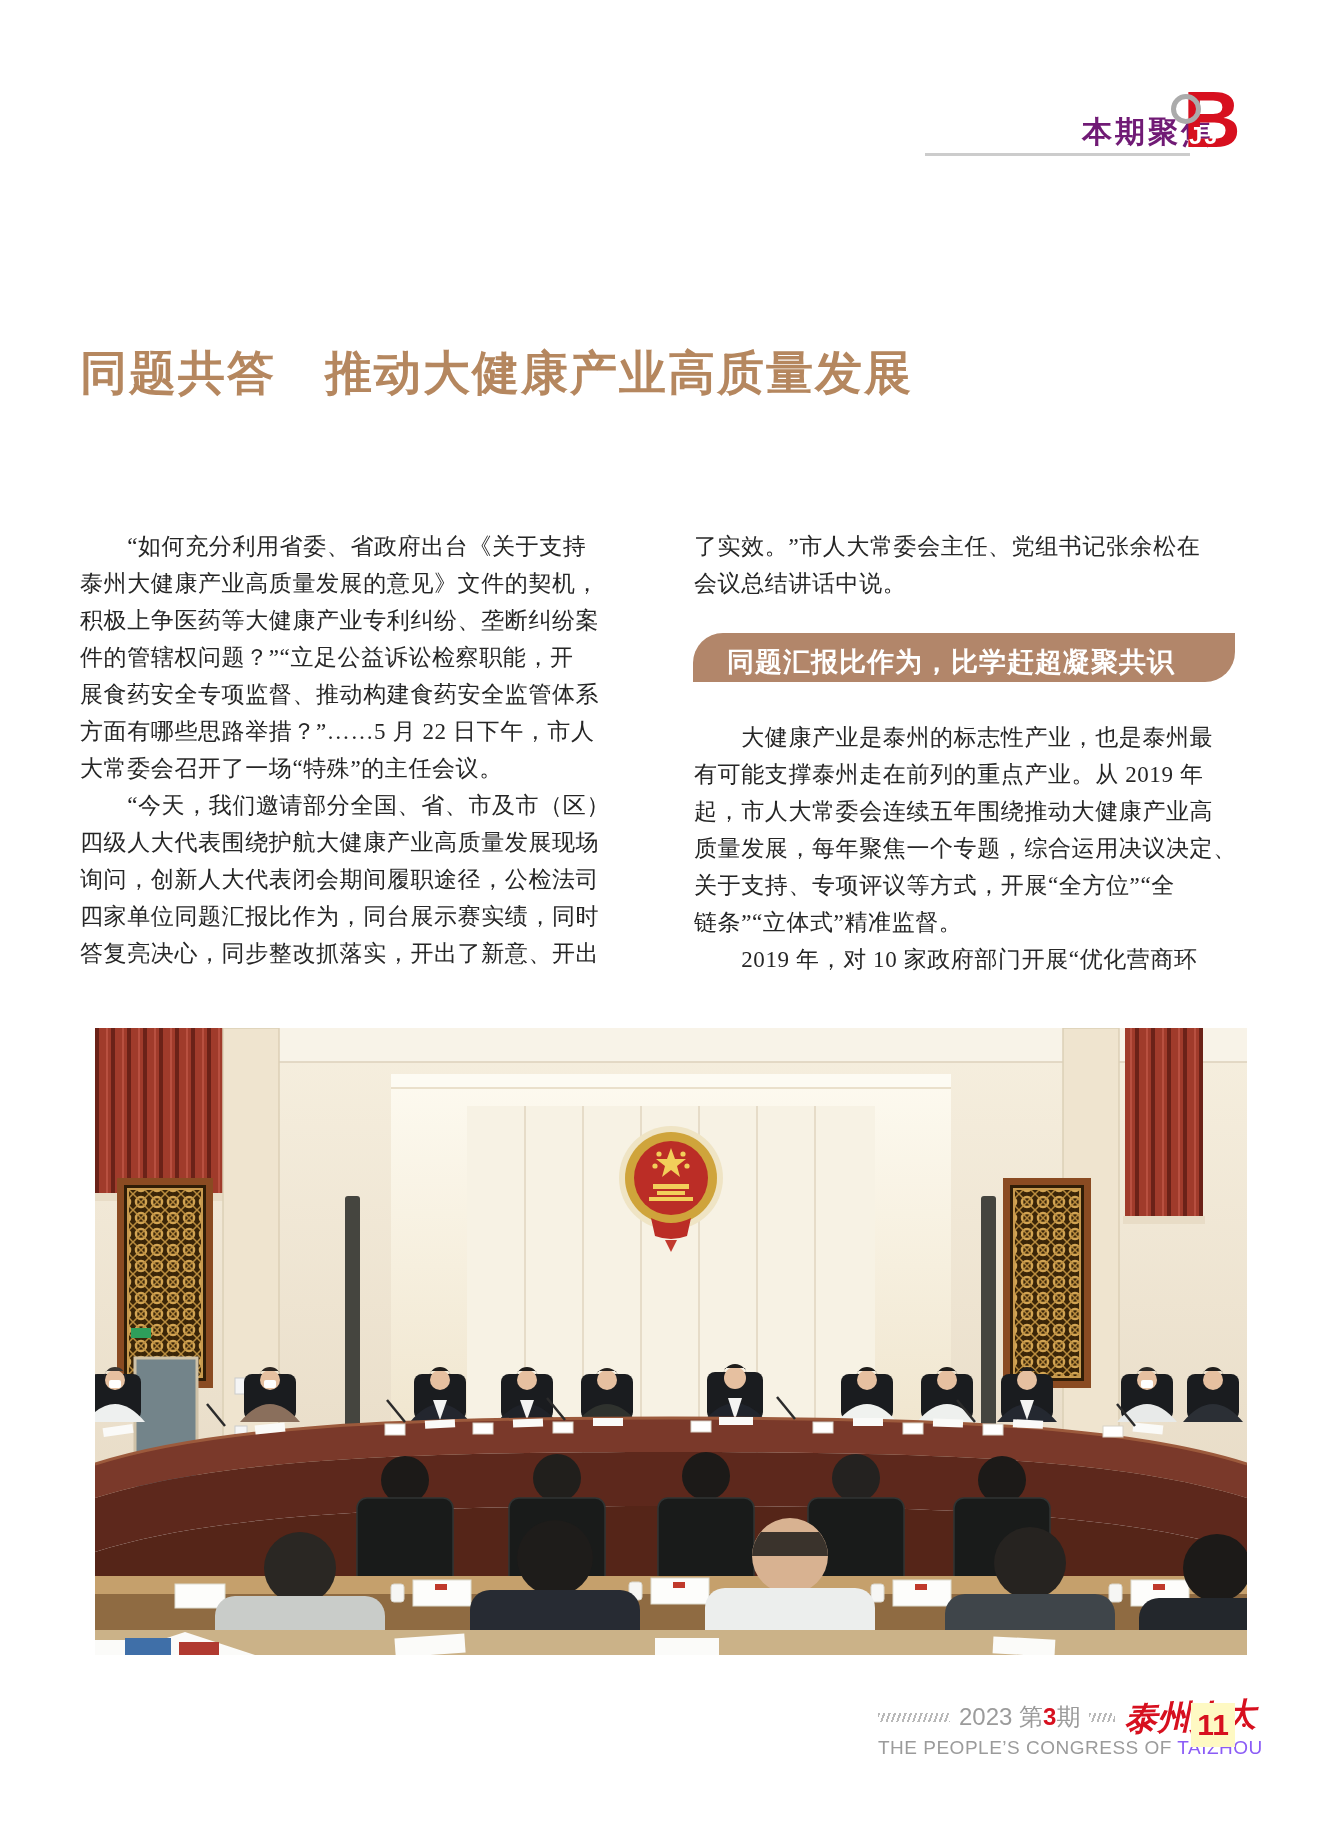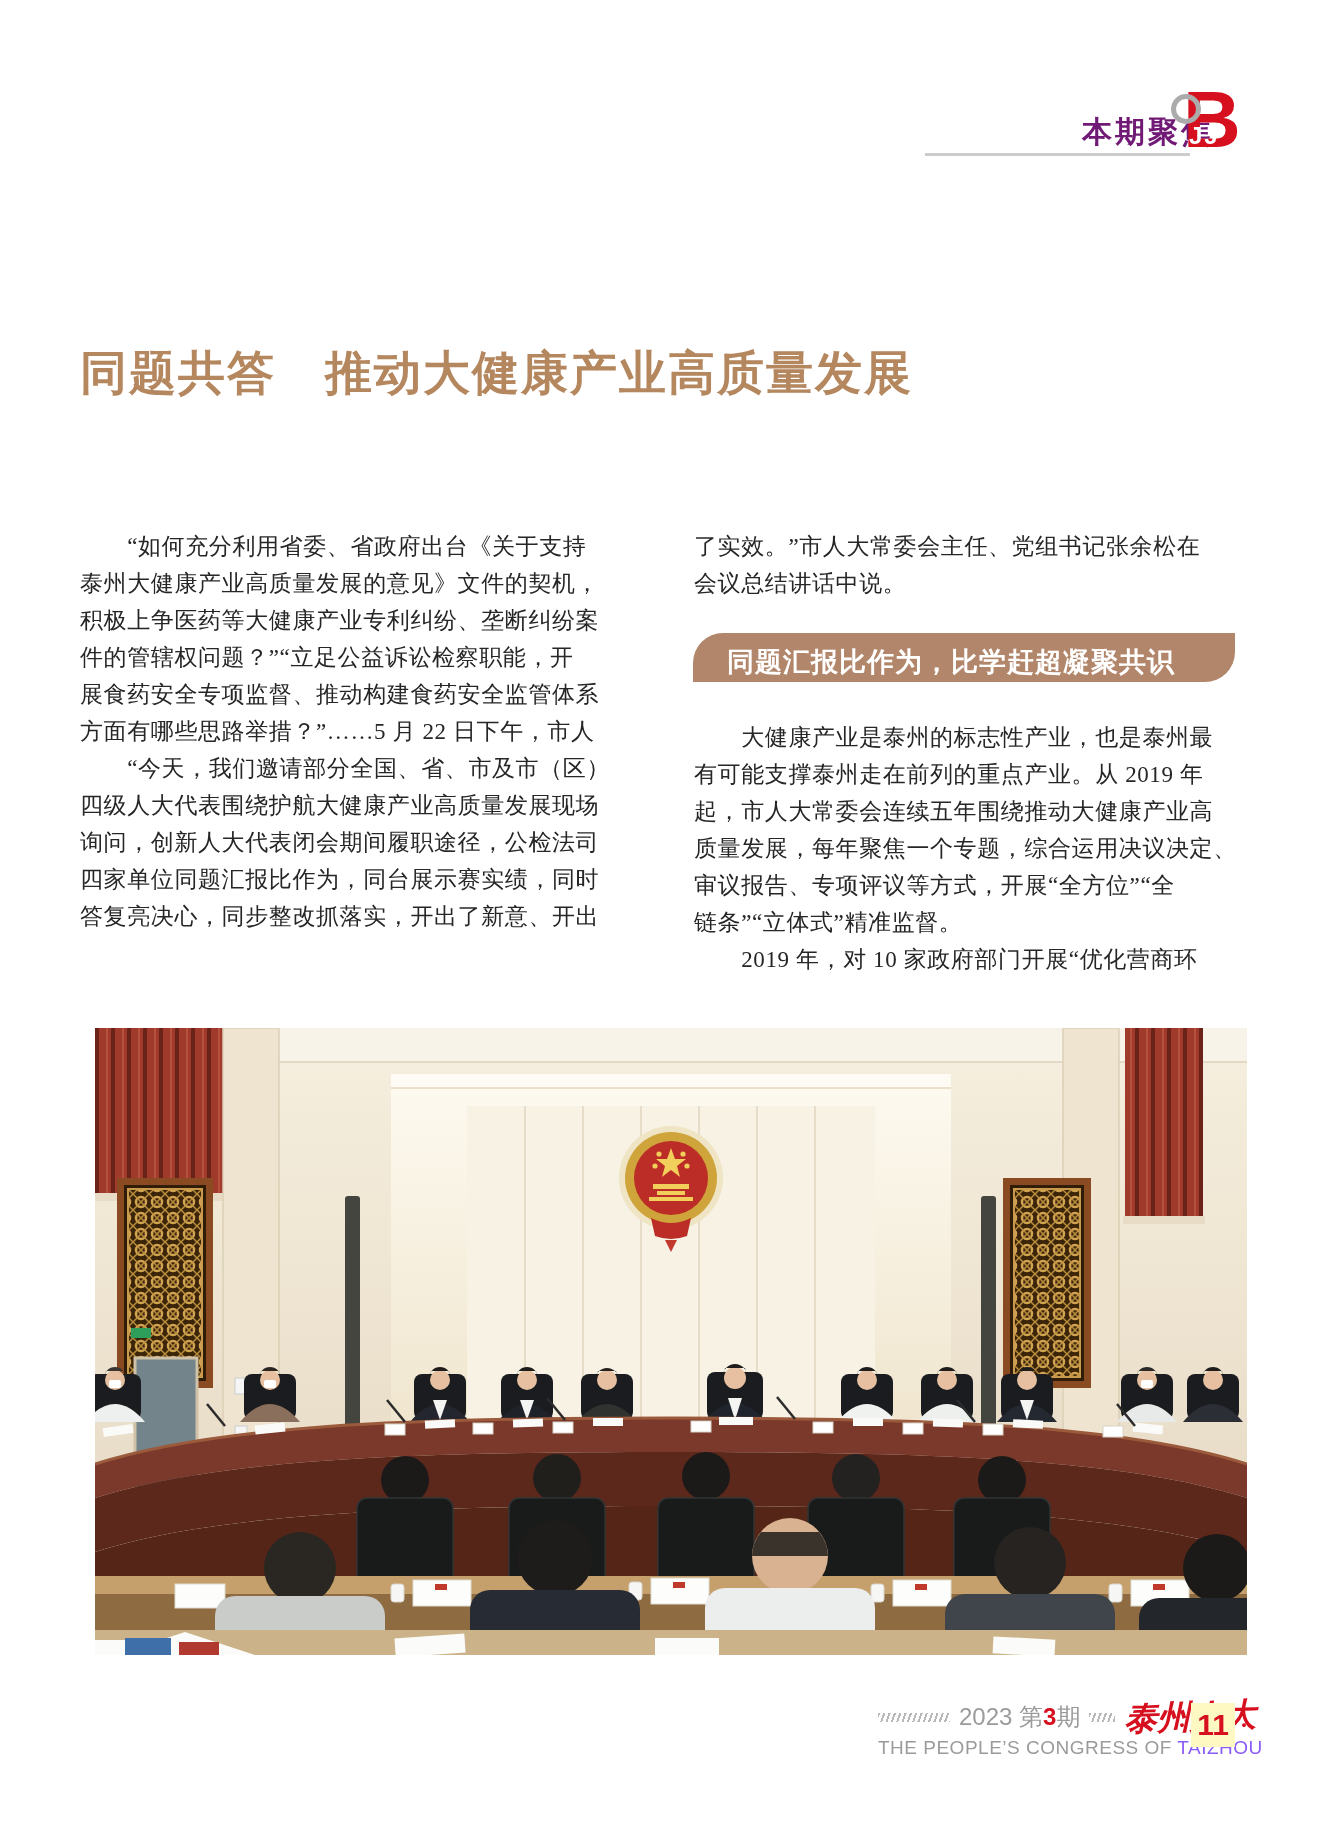--- a/index.html
+++ b/index.html
@@ -70,40 +70,41 @@
 
   <div class="article-title">同题共答　推动大健康产业高质量发展</div>
 
   <div class="col col-left">
     <div class="line">　　“如何充分利用省委、省政府出台《关于支持</div>
     <div class="line">泰州大健康产业高质量发展的意见》文件的契机，</div>
     <div class="line">积极上争医药等大健康产业专利纠纷、垄断纠纷案</div>
     <div class="line">件的管辖权问题？”“立足公益诉讼检察职能，开</div>
     <div class="line">展食药安全专项监督、推动构建食药安全监管体系</div>
     <div class="line">方面有哪些思路举措？”……5 月 22 日下午，市人</div>
+    <div class="line">大常委会召开了一场“特殊”的主任会议。</div>
     <div class="line">　　“今天，我们邀请部分全国、省、市及市（区）</div>
     <div class="line">四级人大代表围绕护航大健康产业高质量发展现场</div>
     <div class="line">询问，创新人大代表闭会期间履职途径，公检法司</div>
     <div class="line">四家单位同题汇报比作为，同台展示赛实绩，同时</div>
     <div class="line">答复亮决心，同步整改抓落实，开出了新意、开出</div>
   </div>
 
   <div class="col col-right-intro">
     <div class="line">了实效。”市人大常委会主任、党组书记张余松在</div>
     <div class="line">会议总结讲话中说。</div>
   </div>
 
   <div class="section-box">同题汇报比作为，比学赶超凝聚共识</div>
 
   <div class="col col-right-body">
     <div class="line">　　大健康产业是泰州的标志性产业，也是泰州最</div>
     <div class="line">有可能支撑泰州走在前列的重点产业。从 2019 年</div>
     <div class="line">起，市人大常委会连续五年围绕推动大健康产业高</div>
     <div class="line">质量发展，每年聚焦一个专题，综合运用决议决定、</div>
-    <div class="line">审议报告、专项评议等方式，开展“全方位”“全</div>
+    <div class="line">关于支持、专项评议等方式，开展“全方位”“全</div>
     <div class="line">链条”“立体式”精准监督。</div>
     <div class="line">　　2019 年，对 10 家政府部门开展“优化营商环</div>
   </div>
 
   <div class="photo">
     <svg width="1152" height="627" viewBox="0 0 1152 627">
       <defs>
         <linearGradient id="wallg" x1="0" y1="0" x2="0" y2="1">
           <stop offset="0" stop-color="#f6efdf"></stop>
             <stop offset="1" stop-color="#e8dcc7"></stop>

